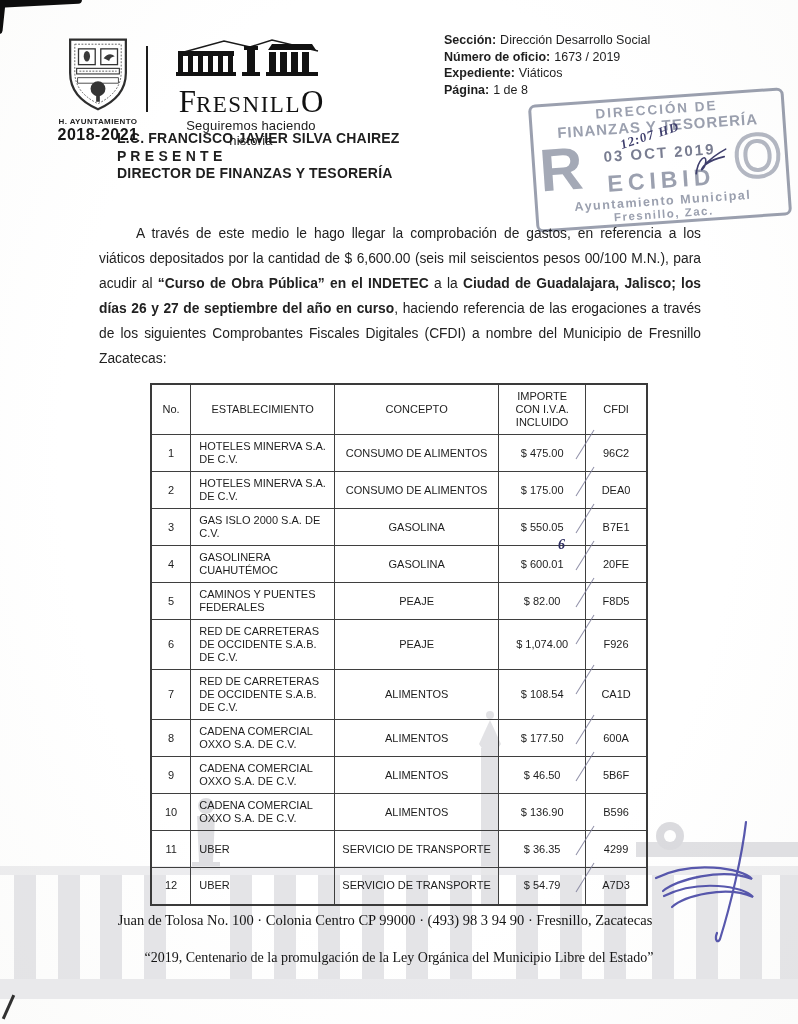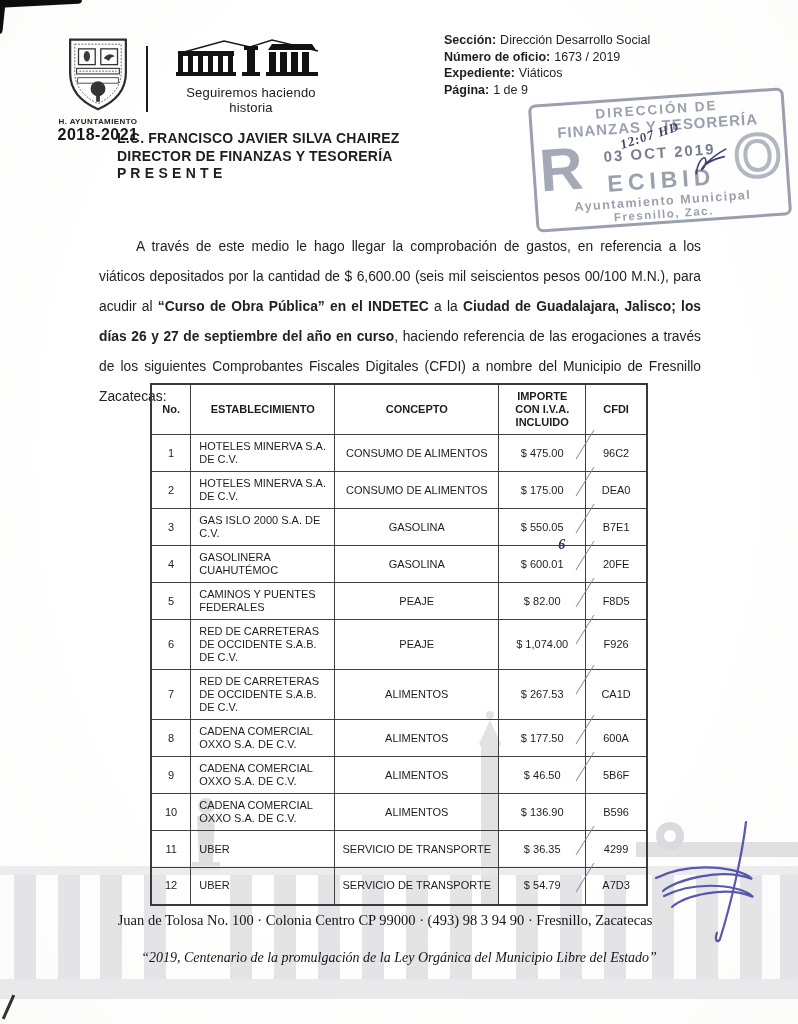--- a/index.html
+++ b/index.html
@@ -57,47 +57,47 @@
            font-family:"Liberation Serif", serif; font-style:italic; font-size:13px;
            color:var(--pen-dark,#2e2e60); font-weight:700; letter-spacing:1px; white-space:nowrap; }
   .sdate { margin-top:10px; font-size:15px; font-weight:700; letter-spacing:2px; color:#6d7288; }
   .secibid { margin-top:9px; font-size:23px; font-weight:700; letter-spacing:5px; line-height:20px; }
   .scribble { position:absolute; right:2px; top:20px; transform:rotate(-8deg); }
   .sorg { font-size:12.5px; font-weight:700; letter-spacing:1.5px; margin-top:-6px; }
   .scity { font-size:11.5px; font-weight:700; letter-spacing:1.5px; }
 
   
   .addressee { position:absolute; left:117px; top:130px; z-index:1; font-size:14px; font-weight:700; line-height:17.5px; letter-spacing:.2px; }
-  .paragraph { position:absolute; left:99px; top:232px; width:602px; z-index:1;
-               font-size:13.8px; line-height:30px; text-align:justify; text-indent:37px; color:#222; }
+  .paragraph { position:absolute; left:99px; top:221px; width:602px; z-index:1;
+               font-size:13.8px; line-height:25px; text-align:justify; text-indent:37px; color:#222; }
   .paragraph .b { font-weight:700; }
 
   
   .doc-table { position:absolute; left:150px; top:383px; width:498px; z-index:1;
                border-collapse:collapse; font-size:11px; line-height:13px; color:#1d1d1d;
                border:2px solid #3a3a3a; }
   .doc-table th, .doc-table td { border:1.4px solid #3f3f3f; padding:5px 6px; background:transparent; }
-  .doc-table th { font-weight:700; text-align:center; height:48px; }
+  .doc-table th { font-weight:400; text-align:center; height:48px; }
   .doc-table td { height:37px; text-align:center; }
   .doc-table td.col1 { text-align:left; padding-left:8px; }
   .col0 { width:41px;margin-top:36px; } .col1 { width:148px; } .col2 { width:175px; } .col3 { width:90px; } .col4 { width:64px; }
   td.col3 { position:relative; }
   i.slash { position:absolute; right:-17px; top:9px; width:34px; height:0;
             border-top:1.7px solid #7d7d99; transform:rotate(-58deg); opacity:.85; }
   i.note  { position:absolute; top:-8px; right:20px; font-family:"Liberation Serif", serif;
             font-style:italic; font-size:14px; font-weight:700; color:var(--pen-dark,#2e2e60); }
 
   
   .signature { position:absolute; left:648px; top:818px; z-index:3; }
 
   
   .footer-address { position:absolute; left:0; top:912px; width:770px; text-align:center; z-index:1;
                     font-family:"Liberation Serif", serif; font-size:14.5px; color:#141414; }
   .footer-motto { position:absolute; left:0; top:950px; width:798px; text-align:center; z-index:1;
-                  font-family:"Liberation Serif", serif; font-style:italic; font-size:14px; color:#141414; }
+                  font-family:"Liberation Serif", serif; font-size:14px; color:#141414; }
 </style>
 </head>
 <body>
 
 <div class="page">
 
   <svg class="watermark" viewBox="0 0 798 364" xmlns="http://www.w3.org/2000/svg">
     <g fill="#d9d9dd">
 
       <rect x="481" y="88" width="18" height="158"></rect>
@@ -180,28 +180,29 @@
       <rect x="66" y="34" width="18" height="4" fill="#121212"></rect>
       <polygon points="92,12 140,12 136,6 96,6" fill="#121212"></polygon>
       <g fill="#121212">
         <rect x="93" y="14" width="7" height="20"></rect>
         <rect x="104" y="14" width="7" height="20"></rect>
         <rect x="115" y="14" width="7" height="20"></rect>
         <rect x="126" y="14" width="7" height="20"></rect>
         <rect x="90" y="34" width="52" height="4"></rect>
       </g>
     </svg>
+    <div class="logo-title"><span class="cap">F</span><span class="mid">RESNILL</span><span class="cap">O</span></div>
     <div class="logo-tagline">Seguiremos haciendo historia</div>
   </div>
 
   <div class="meta">
     <div class="meta-row"><b>Sección:</b><span>Dirección Desarrollo Social</span></div>
     <div class="meta-row"><b>Número de oficio:</b><span>1673 / 2019</span></div>
     <div class="meta-row"><b>Expediente:</b><span>Viáticos</span></div>
-    <div class="meta-row"><b>Página:</b><span>1 de 9</span></div>
+    <div class="meta-row"><b>Página:</b><span>1 de 8</span></div>
   </div>
 
   <div class="stamp">
     <div class="s1">DIRECCIÓN DE</div>
     <div class="s2">FINANZAS Y TESORERÍA</div>
     <div class="srow">
       <span class="bigL">R</span>
       <div class="smid">
         <div class="stime">12:07 HD</div>
         <div class="sdate">03 OCT 2019</div>
@@ -211,22 +212,22 @@
         <div class="secibid">ECIBID</div>
       </div>
       <span class="bigL bigO">O</span>
     </div>
     <div class="sorg">Ayuntamiento Municipal</div>
     <div class="scity">Fresnillo, Zac.</div>
   </div>
 
   <div class="addressee">
     <div>L.C. FRANCISCO JAVIER SILVA CHAIREZ</div>
+    <div>P R E S E N T E</div>
     <div>DIRECTOR DE FINANZAS Y TESORERÍA</div>
-    <div>P R E S E N T E</div>
   </div>
 
   <p class="paragraph"><span>A través de este medio le hago llegar la comprobación de gastos, en referencia a los viáticos depositados por la cantidad de $ 6,600.00 (seis mil seiscientos pesos 00/100 M.N.), para acudir al </span><span class="b">“Curso de Obra Pública” en el INDETEC</span><span> a la </span><span class="b">Ciudad de Guadalajara, Jalisco; los días 26 y 27 de septiembre del año en curso</span><span>, haciendo referencia de las erogaciones a través de los siguientes Comprobantes Fiscales Digitales (CFDI) a nombre del Municipio de Fresnillo Zacatecas:</span></p>
 
   <table class="doc-table">
     <thead>
         <tr>
           <th class="col0">No.</th>
           <th class="col1">ESTABLECIMIENTO</th>
           <th class="col2">CONCEPTO</th>
@@ -274,21 +275,21 @@
           <td class="col0"><span>6</span></td>
           <td class="col1"><span>RED DE CARRETERAS DE OCCIDENTE S.A.B. DE C.V.</span></td>
           <td class="col2"><span>PEAJE</span></td>
           <td class="col3"><span>$ 1,074.00</span><i class="slash"></i></td>
           <td class="col4"><span>F926</span></td>
         </tr>
         <tr>
           <td class="col0"><span>7</span></td>
           <td class="col1"><span>RED DE CARRETERAS DE OCCIDENTE S.A.B. DE C.V.</span></td>
           <td class="col2"><span>ALIMENTOS</span></td>
-          <td class="col3"><span>$ 267.53</span><i class="slash"></i></td>
+          <td class="col3"><span>$ 108.54</span><i class="slash"></i></td>
           <td class="col4"><span>CA1D</span></td>
         </tr>
         <tr>
           <td class="col0"><span>8</span></td>
           <td class="col1"><span>CADENA COMERCIAL OXXO S.A. DE C.V.</span></td>
           <td class="col2"><span>ALIMENTOS</span></td>
           <td class="col3"><span>$ 177.50</span><i class="slash"></i></td>
           <td class="col4"><span>600A</span></td>
         </tr>
         <tr>

